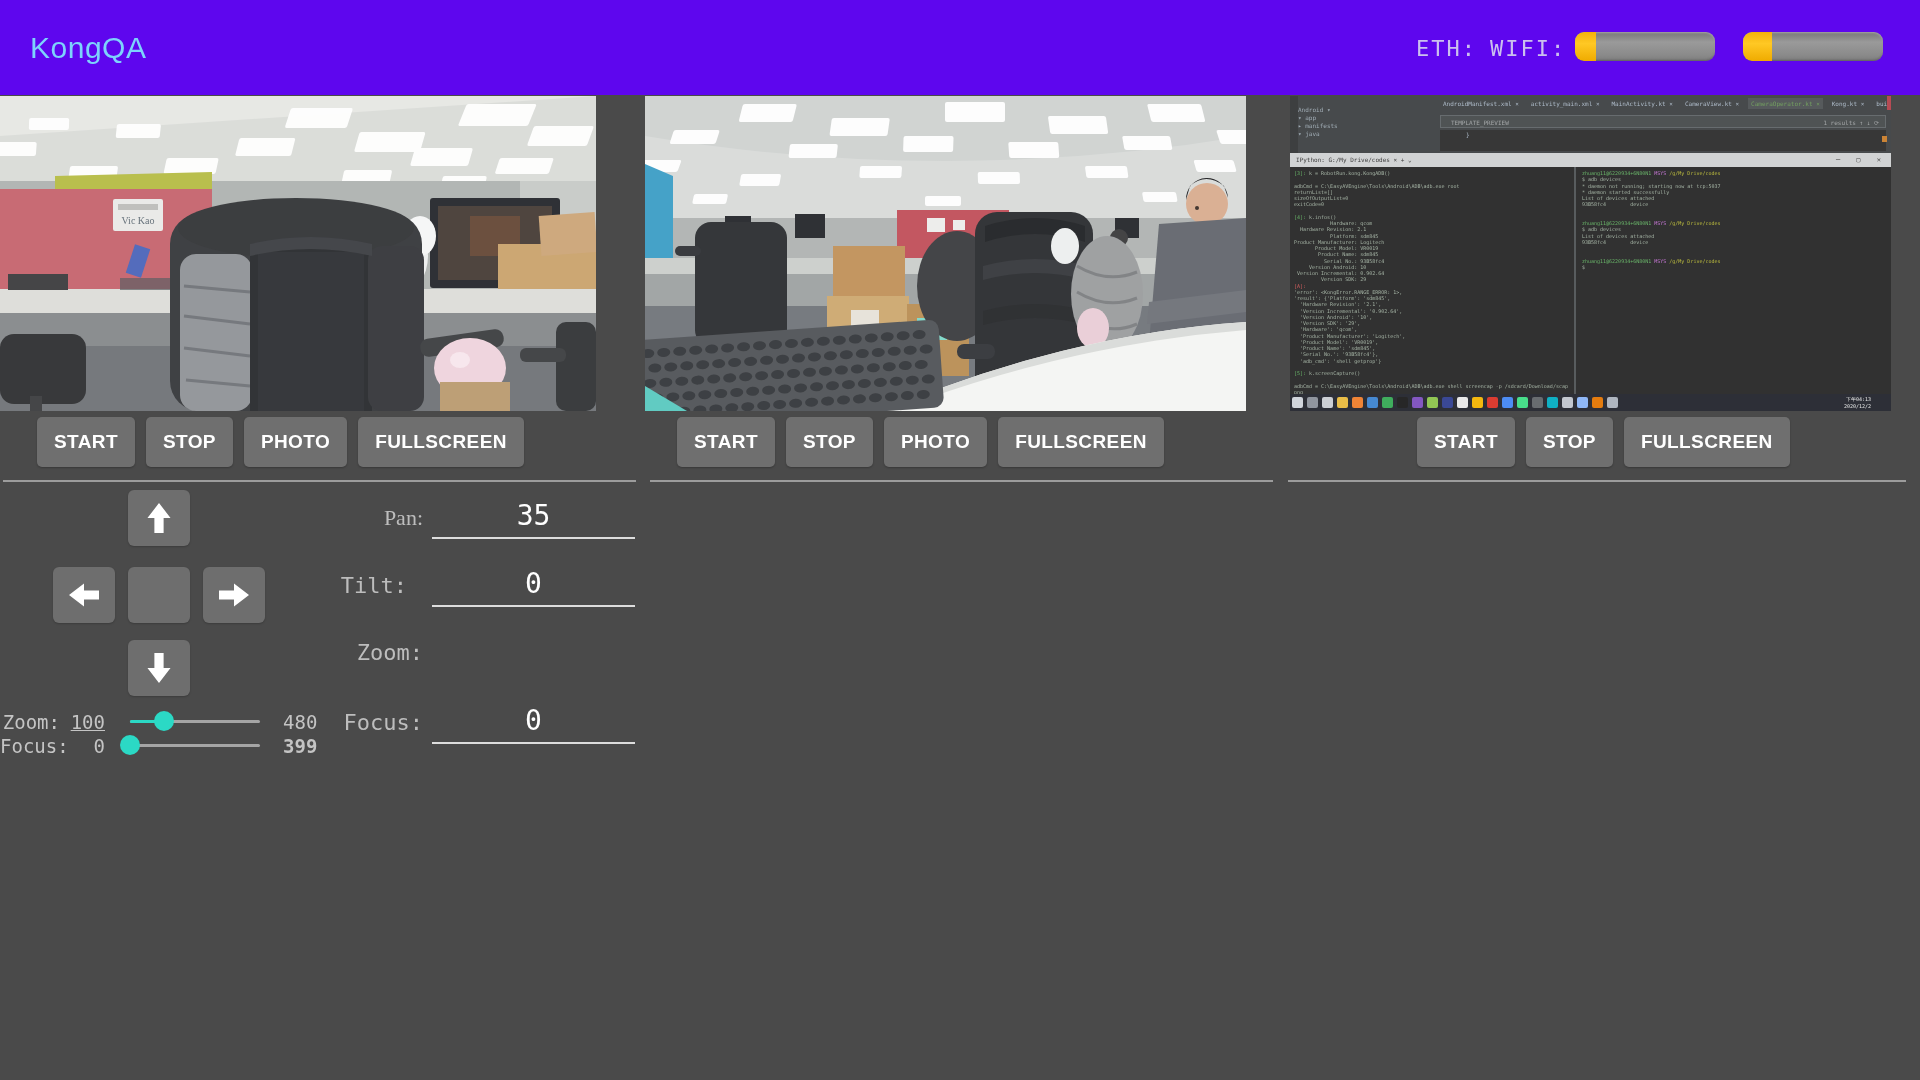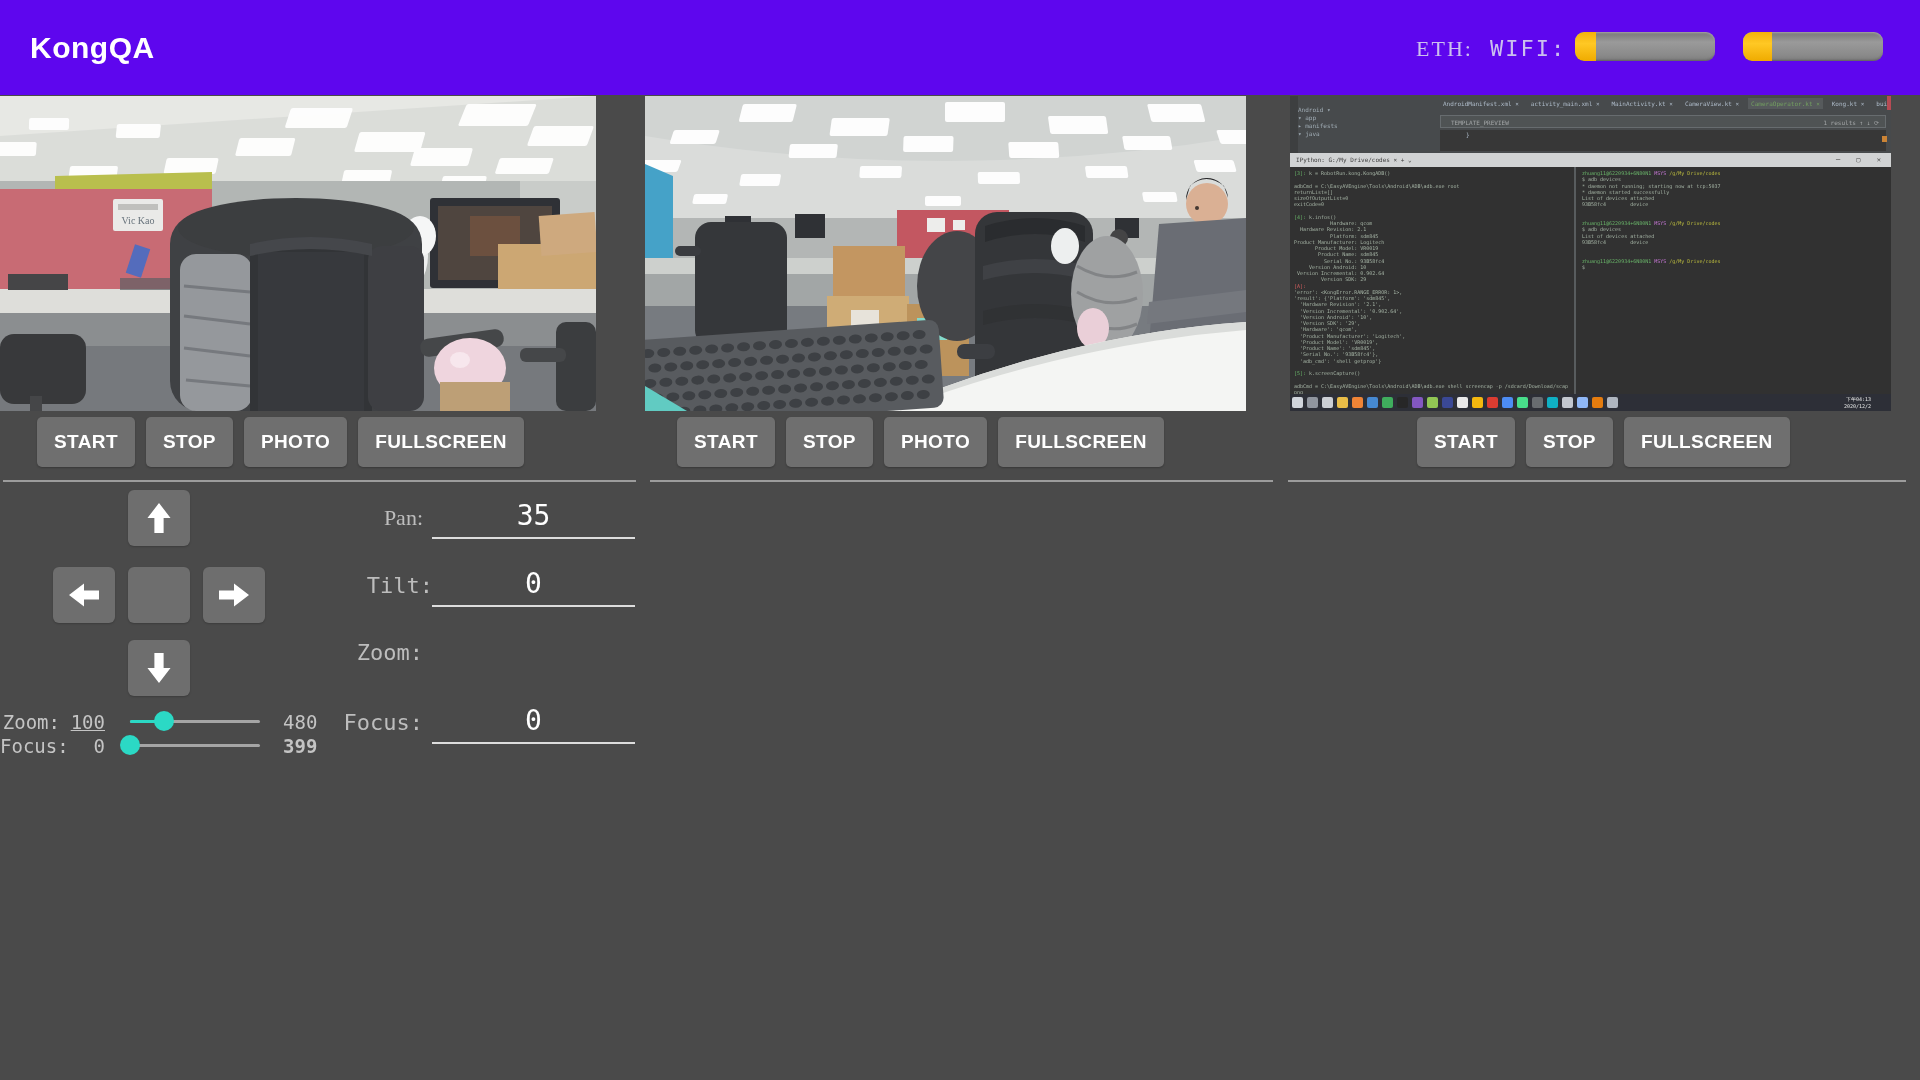--- a/index.html
+++ b/index.html
@@ -1,19 +1,19 @@
 <!DOCTYPE html>
 <html><head>
 <meta charset="utf-8">
 <style>
   html,body{margin:0;padding:0;background:#4A4A4A;overflow:hidden;}
   #app{position:relative;width:1920px;height:1080px;background:#4A4A4A;font-family:"Liberation Sans",sans-serif;}
   
   .header{position:absolute;left:0;top:0;width:1920px;height:95px;background:#5E06EE;}
-  .app-title{position:absolute;left:30px;top:0;height:95px;line-height:95px;color:#ffffff;font-size:30px;font-weight:bold;letter-spacing:0.5px;}
+  .app-title{position:absolute;left:30px;top:0;height:95px;line-height:95px;color:#7dd3fc;font-size:30px;font-weight:normal;letter-spacing:0.5px;}
   .net-label{position:absolute;top:0;height:95px;line-height:98px;color:#CBC0EE;font-family:"DejaVu Sans Mono",monospace;font-size:22px;letter-spacing:2px;}
   .pbar{position:absolute;top:32px;width:140px;height:29px;border-radius:9px;background:linear-gradient(#777,#9a9a9a 35%,#8a8a8a 80%,#7c7c7c);overflow:hidden;box-shadow:inset 0 1px 2px rgba(255,255,255,.35), inset 0 -1px 2px rgba(0,0,0,.25);}
   .pbar .fill{height:100%;border-radius:9px 0 0 9px;background:linear-gradient(#f3b20c,#ffc824 40%,#efab00);}
   
   .feed{position:absolute;top:96px;height:315px;overflow:hidden;background:#8a8d8b;}
   .feed svg{position:absolute;left:0;top:0;}
   
   .btnrow{position:absolute;top:417px;display:flex;gap:11px;}
   .cam-btn{height:50px;padding:0 17px;background:#6F6F6F;border:none;border-radius:5px;color:#FFFFFF;font-family:"Liberation Sans",sans-serif;font-size:19px;font-weight:bold;letter-spacing:.4px;cursor:pointer;box-shadow:0 1px 2px rgba(0,0,0,.25);}
   .divider{position:absolute;top:480px;height:2px;background:#9C9C9C;}
@@ -56,21 +56,21 @@
   .c3 .clock{position:absolute;right:20px;top:2px;color:#E8E8E8;font-size:5px;line-height:6.5px;text-align:right;}
   .haze{position:absolute;left:0;top:0;width:100%;height:100%;background:rgba(255,255,255,0.06);pointer-events:none;}
 </style>
 </head>
 <body>
 
 <div id="app">
 
   <div class="header">
     <div class="app-title">KongQA</div>
-    <div class="net-label" style="left:1416px;font-family:Liberation Serif, serif;">ETH:</div>
+    <div class="net-label" style="left:1416px;">ETH:</div>
     <div class="net-label" style="left:1490px;">WIFI:</div>
     <div class="pbar" style="left:1575px;">
       <div class="fill" id="eth-fill" style="width: 15%;"></div>
     </div>
     <div class="pbar" style="left:1743px;">
       <div class="fill" id="wifi-fill" style="width: 21%;"></div>
     </div>
   </div>
 
   <div class="feed" style="left:0;width:596px;">
@@ -448,19 +448,19 @@
 
   <div class="sl-label" style="left:0;top:734px;width:60px;text-align:right;">Focus:</div>
   <div class="sl-label" style="left:60px;top:734px;width:45px;text-align:right;">0</div>
   <div class="sl-track" style="left:130px;top:744px;width:130px;"></div>
   <div class="sl-active" id="focus-active" style="left: 130px; top: 744px; width: 3px; background: rgb(43, 217, 197);"></div>
   <div class="sl-thumb" id="focus-thumb" style="top: 735px; left: 120px; background: rgb(43, 217, 197);"></div>
   <div class="sl-label" style="left:283px;top:734px;width:45px;font-weight:bold;">399</div>
 
   <div class="fld-label" style="left:250px;top:503px;font-family:Liberation Serif, serif;">Pan:</div>
   <div class="fld-value" style="top:495px;">35</div>
-  <div class="fld-label" style="left:260px;top:571px;">Tilt:</div>
+  <div class="fld-label" style="left:234px;top:571px;">Tilt:</div>
   <div class="fld-value" style="top:563px;">0</div>
   <div class="fld-label" style="left:250px;top:638px;">Zoom:</div>
   <div class="fld-label" style="left:250px;top:708px;">Focus:</div>
   <div class="fld-value" style="top:700px;">0</div>
 
 </div>
 
 </body></html>

